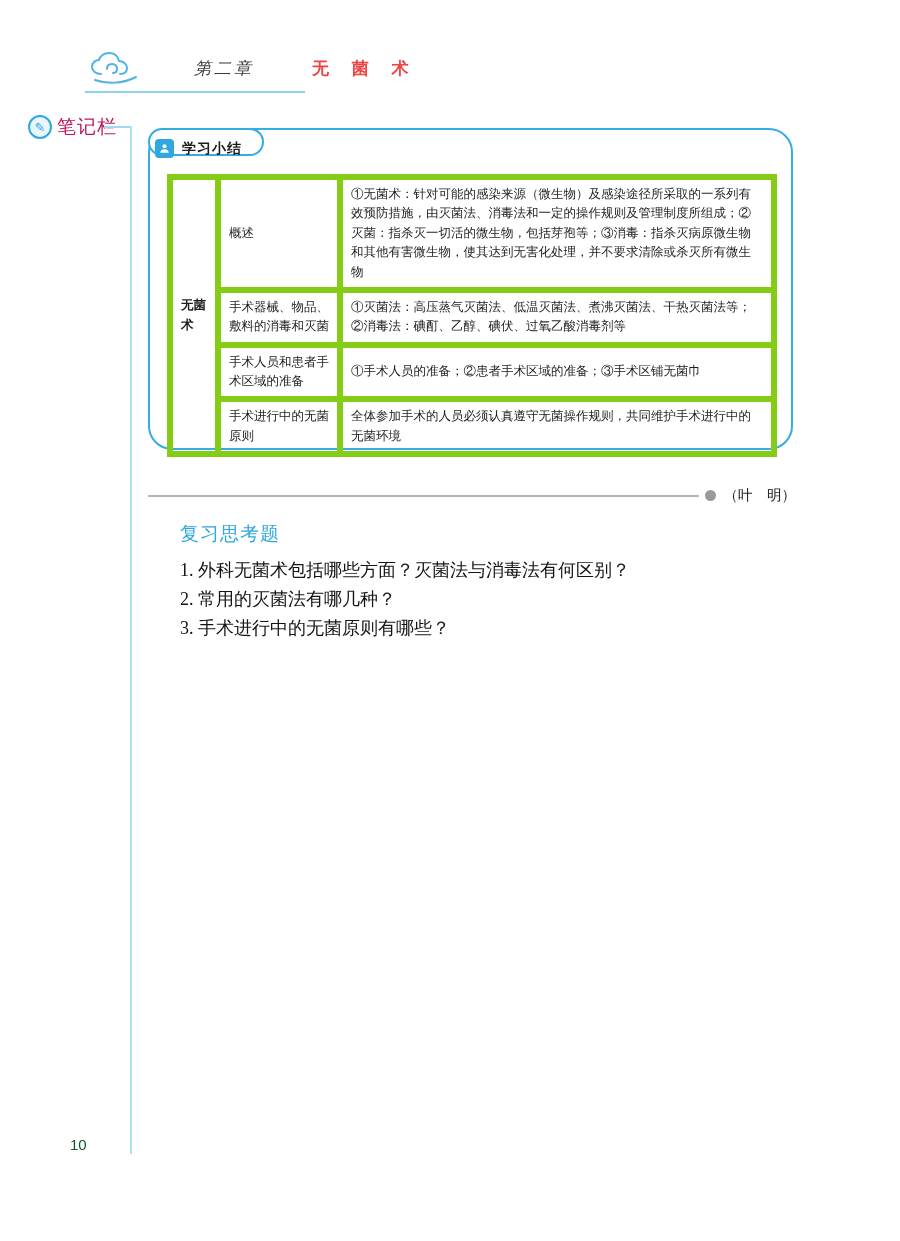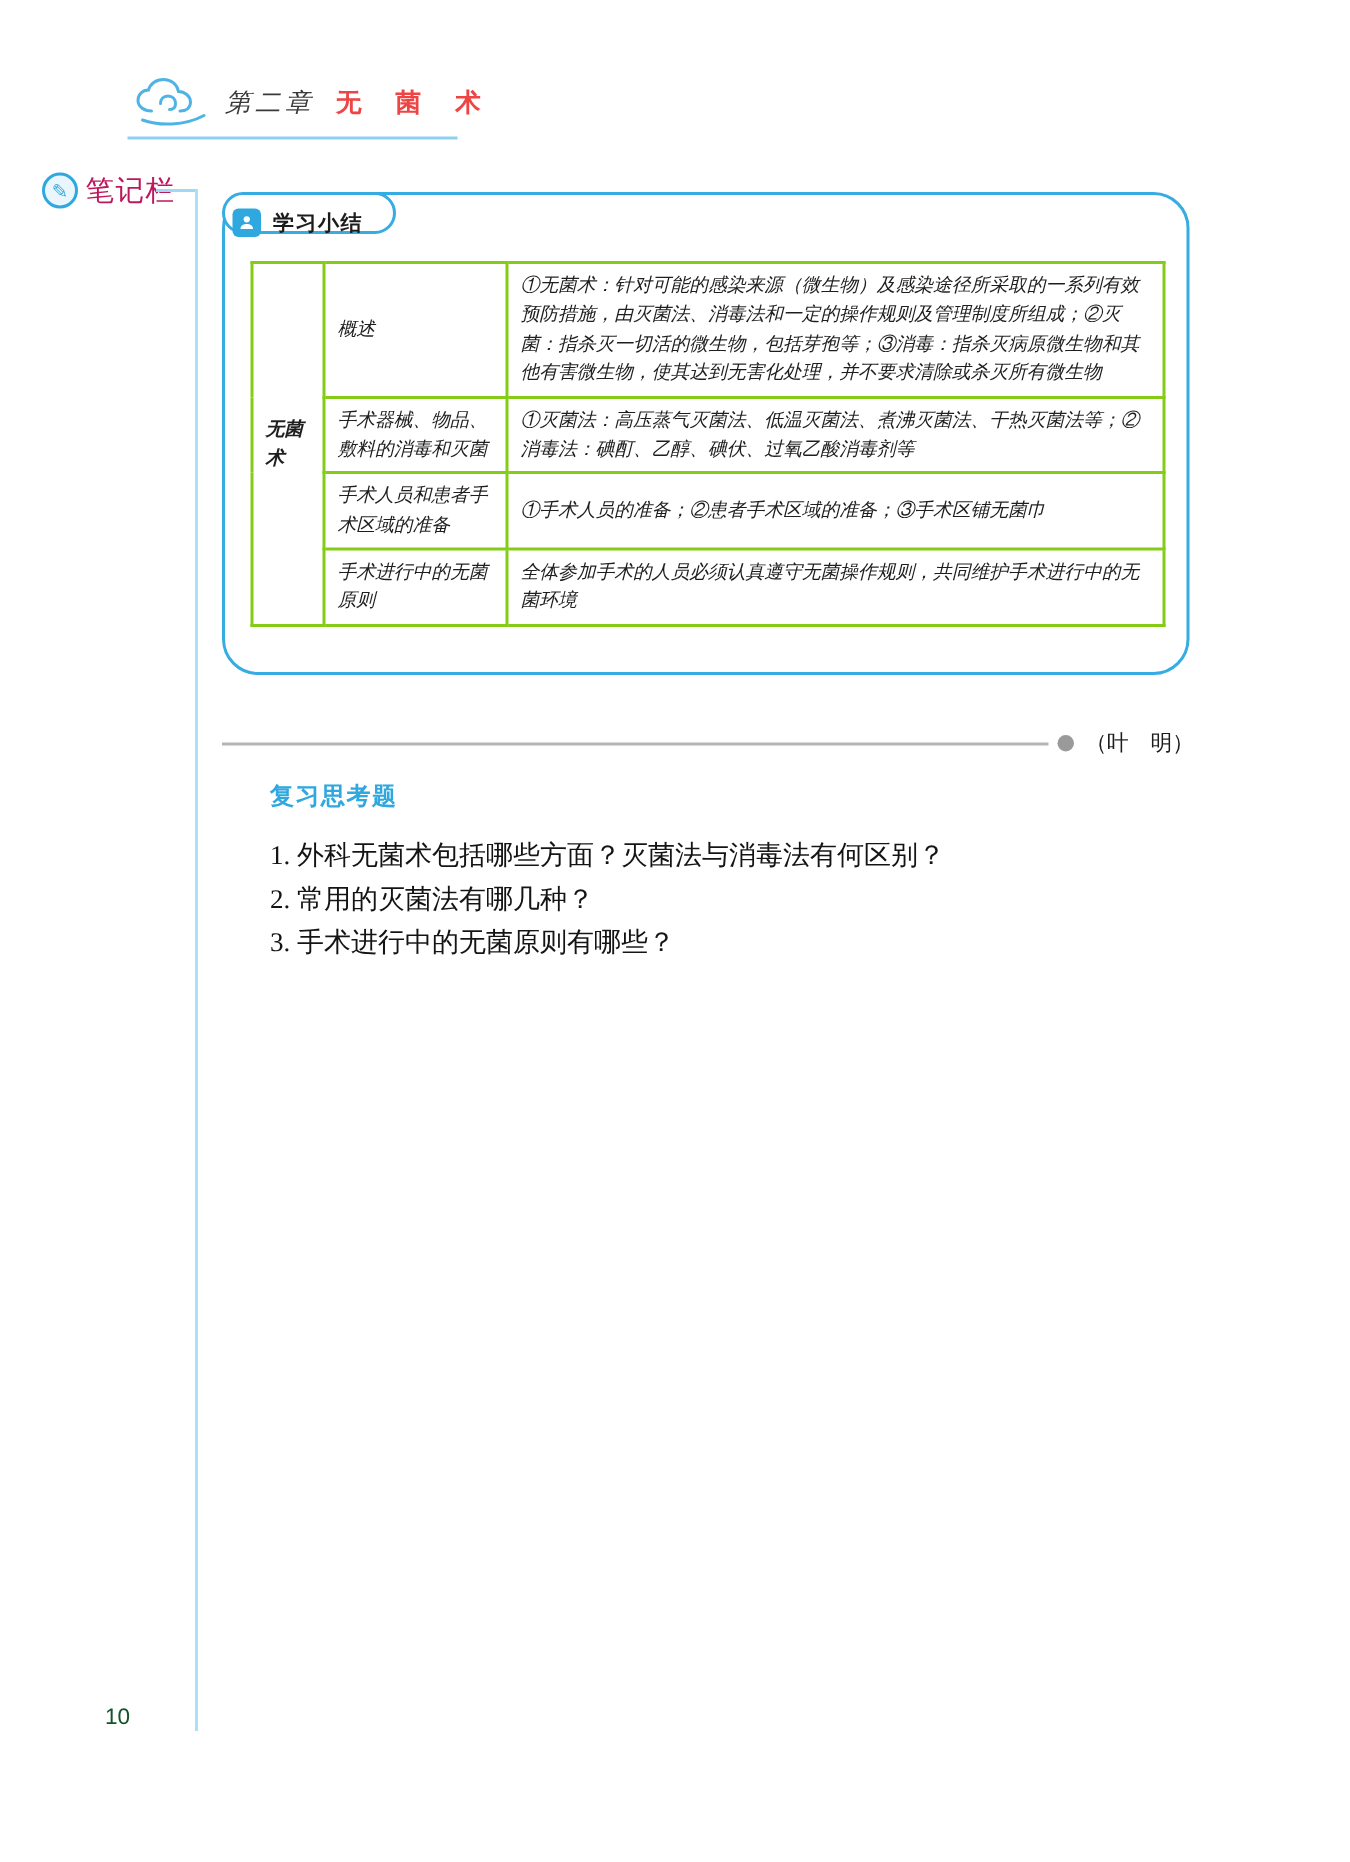--- a/index.html
+++ b/index.html
@@ -7,21 +7,21 @@
   .page {
     position:relative;
     width:900px; height:1241px;
     background:#ffffff;
     font-family:"Liberation Sans", sans-serif;
     color:#222;
     overflow:hidden;
   }
 
   
-  .chapter-header { position:absolute; left:86px; top:48px; display:flex; align-items:center; }
+  .chapter-header { position:absolute; left:86px; top:48px; display:flex; align-items:center;gap:44px; }
   .cloud { width:58px; height:40px; }
   .chapter-num {
     font-family:"Liberation Serif", serif; font-style:italic;
     font-size:17px; color:#3a3a3a; letter-spacing:3px; margin-left:6px;
   }
   .chapter-title {
     font-size:17px; font-weight:bold; color:#ef4444;
     letter-spacing:9px; margin-left:14px;
   }
   .header-underline {
@@ -57,40 +57,40 @@
   }
   .summary-tab-label { font-size:14px; font-weight:bold; color:#1c1c1c; letter-spacing:1px; }
 
   
   table.summary-table {
     position:absolute; left:17px; top:44px; width:610px;
     border-collapse:collapse; table-layout:fixed;
     font-size:12.5px; color:#1e1e1e;
   }
   .summary-table td {
-    border:2px solid #84cc16; padding:5px 8px; line-height:1.55;
-    vertical-align:middle; word-break:break-all;font-style:italic;
+    border:6px solid #84cc16; padding:5px 8px; line-height:1.55;
+    vertical-align:middle; word-break:break-all;
   }
   .summary-table td.root  { width:48px; text-align:left; font-weight:bold; }
   .summary-table td.label { width:122px; }
   .summary-table td.content {}
 
   
   .author-row {
     position:absolute; left:148px; top:486px; width:648px;
     display:flex; align-items:center;
   }
   .author-line { flex:1; height:2px; background:#b5b5b5; }
   .author-dot { width:11px; height:11px; border-radius:50%; background:#9a9a9a; margin:0 8px 0 6px; }
   .author-name { font-family:"Liberation Serif", serif; font-size:14.5px; color:#1c1c1c; white-space:nowrap; }
 
   
   .review-heading {
     position:absolute; left:180px; top:521px;
-    color:#2ea8df; font-weight:bold; font-size:16px; letter-spacing:1px;
+    color:#2ea8df; font-weight:normal; font-size:19px; letter-spacing:1px;
   }
   .review-questions {
     position:absolute; left:180px; top:556px; width:560px;
     font-family:"Liberation Serif", serif; font-size:18px; color:#141414;
   }
   .review-questions .question { line-height:29px; }
 
   
   .page-number { position:absolute; left:70px; top:1136px; font-size:15px; color:#14532d; }
 </style>

